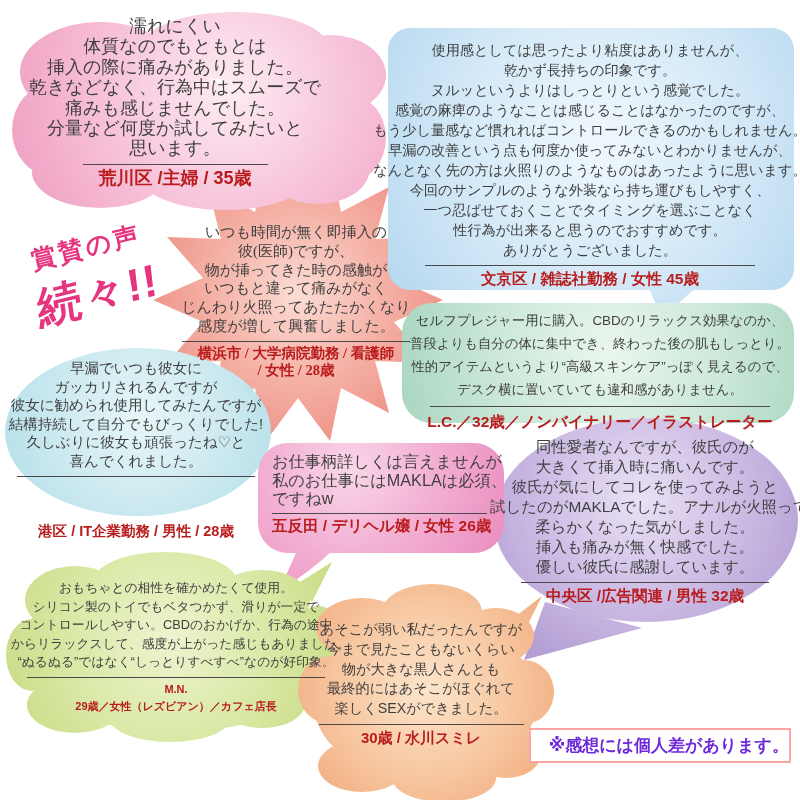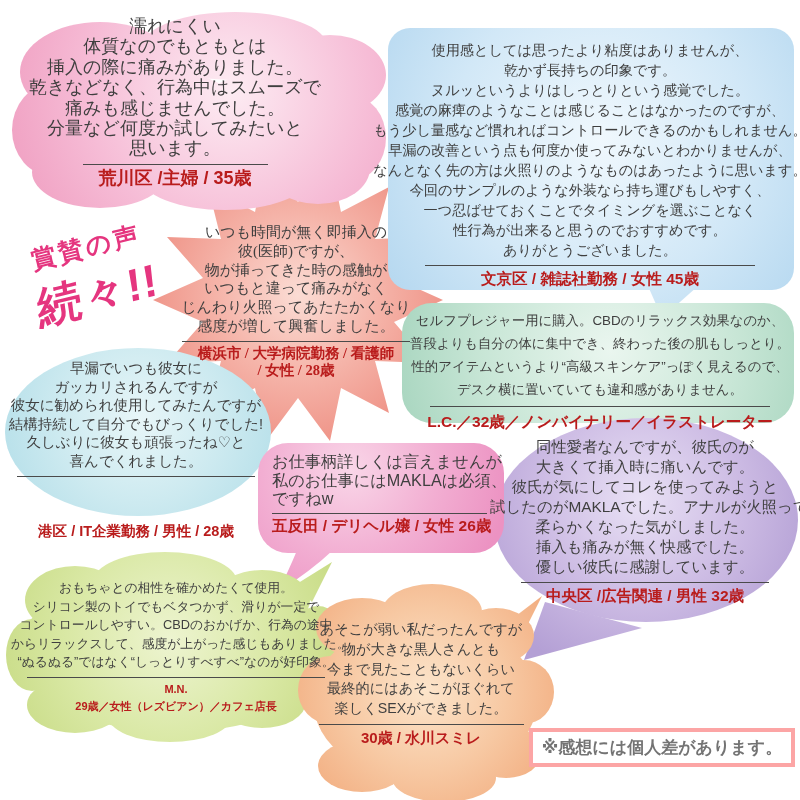--- a/index.html
+++ b/index.html
@@ -43,23 +43,23 @@
   
   .headline{
     position:absolute;left:6px;top:230px;width:175px;text-align:center;
     transform:rotate(-14deg);color:#e5357f;font-weight:bold;
   }
   .headline .h1{font-size:25px;letter-spacing:3px;white-space:nowrap;}
   .headline .h2{font-size:45px;letter-spacing:1px;white-space:nowrap;transform:skewX(-6deg);margin-top:2px;}
   
   .disclaimer{
     position:absolute;left:529px;top:728px;width:258px;height:31px;
-    background:#fff;border:4px solid #fca5a5;
-    font-size:17px;font-weight:600;color:#737373;
-    display:flex;align-items:center;justify-content:center;white-space:nowrap;
+    background:#fff;border:2px solid #fca5a5;
+    font-size:17px;font-weight:600;color:#6d28d9;
+    display:flex;align-items:center;justify-content:flex-end;white-space:nowrap;
   }
 </style>
 </head>
 <body>
 
 <svg class="bg" width="800" height="800" viewBox="0 0 800 800">
   <defs>
     <radialGradient id="gPink1" gradientUnits="userSpaceOnUse" cx="230" cy="90" r="260">
       <stop offset="0" stop-color="#fdecf3"></stop>
         <stop offset="0.55" stop-color="#f6bcd6"></stop>
@@ -260,22 +260,22 @@
   <div class="ln">コントロールしやすい。CBDのおかげか、行為の途中</div>
   <div class="ln">からリラックスして、感度が上がった感じもありました。</div>
   <div class="ln">“ぬるぬる”ではなく“しっとりすべすべ”なのが好印象。</div>
   <div class="rule"></div>
   <div class="attr">M.N.</div>
   <div class="attr">29歳／女性（レズビアン）／カフェ店長</div>
 </div>
 
 <div class="tb t-mizukawa">
   <div class="ln">あそこが弱い私だったんですが</div>
+  <div class="ln">今まで見たこともないくらい</div>
   <div class="ln">物が大きな黒人さんとも</div>
-  <div class="ln">今まで見たこともないくらい</div>
   <div class="ln">最終的にはあそこがほぐれて</div>
   <div class="ln">楽しくSEXができました。</div>
   <div class="rule"></div>
   <div class="attr">30歳 / 水川スミレ</div>
 </div>
 
 <div class="disclaimer">
   <span>※感想には個人差があります。</span>
 </div>
 

